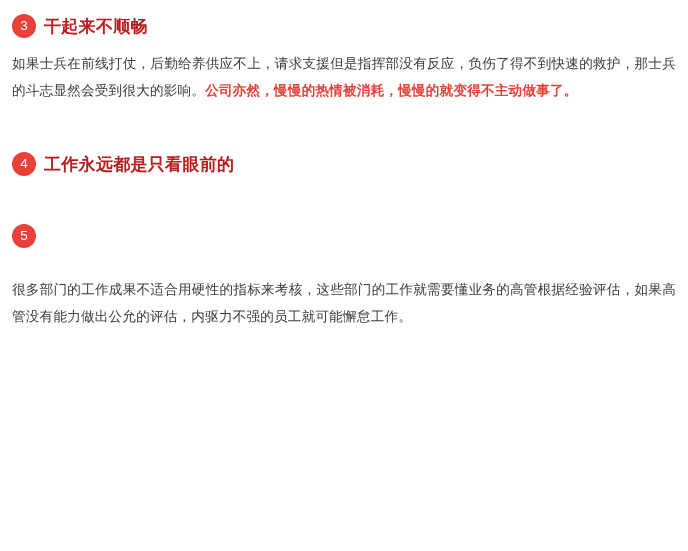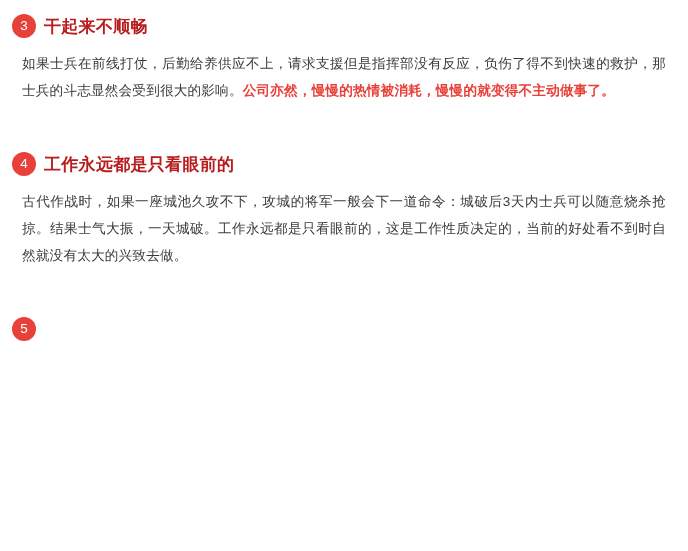--- a/index.html
+++ b/index.html
@@ -45,21 +45,21 @@
     color: #b91c1c;
     font-size: 17px;
     font-weight: bold;
     letter-spacing: 0.3px;
   }
   .para {
     font-size: 13.6px;
     line-height: 27px;
     color: #3a3a3a;
     text-align: justify;
-    margin: 10px;
+    margin: 0;
     letter-spacing: 0.2px;
   }
   .em-red {
     color: #e8413a;
     font-weight: bold;
   }
   .spacer-lg { height: 26px; }
   .spacer-md { height: 16px; }
 </style>
 </head>
@@ -75,25 +75,25 @@
     <p class="para"><span>如果士兵在前线打仗，后勤给养供应不上，请求支援但是指挥部没有反应，负伤了得不到快速的救护，那士兵的斗志显然会受到很大的影响。</span><span class="em-red">公司亦然，慢慢的热情被消耗，慢慢的就变得不主动做事了。</span></p>
   </div>
 
   <div class="spacer-lg"></div>
 
   <div class="section">
     <div class="heading">
       <span class="num-badge">4</span>
       <span class="heading-text">工作永远都是只看眼前的</span>
     </div>
-    <p class="para">古代作战时，如果一座城池久攻不下，攻城的将军一般会下一道命令：城破后3天内士兵可以随意烧杀抢掠。结果士气大振，一天城破。工作永远都是只看眼前的，这是工作性质决定的，当前的好处看不到时自然就没有太大的兴致去做。</p>
   </div>
 
   <div class="spacer-lg"></div>
 
   <div class="section">
     <div class="heading">
       <span class="num-badge">5</span>
     </div>
     <div class="spacer-md"></div>
+    <p class="para">很多部门的工作成果不适合用硬性的指标来考核，这些部门的工作就需要懂业务的高管根据经验评估，如果高管没有能力做出公允的评估，内驱力不强的员工就可能懈怠工作。</p>
   </div>
 
 </div>
 
 </body></html>

